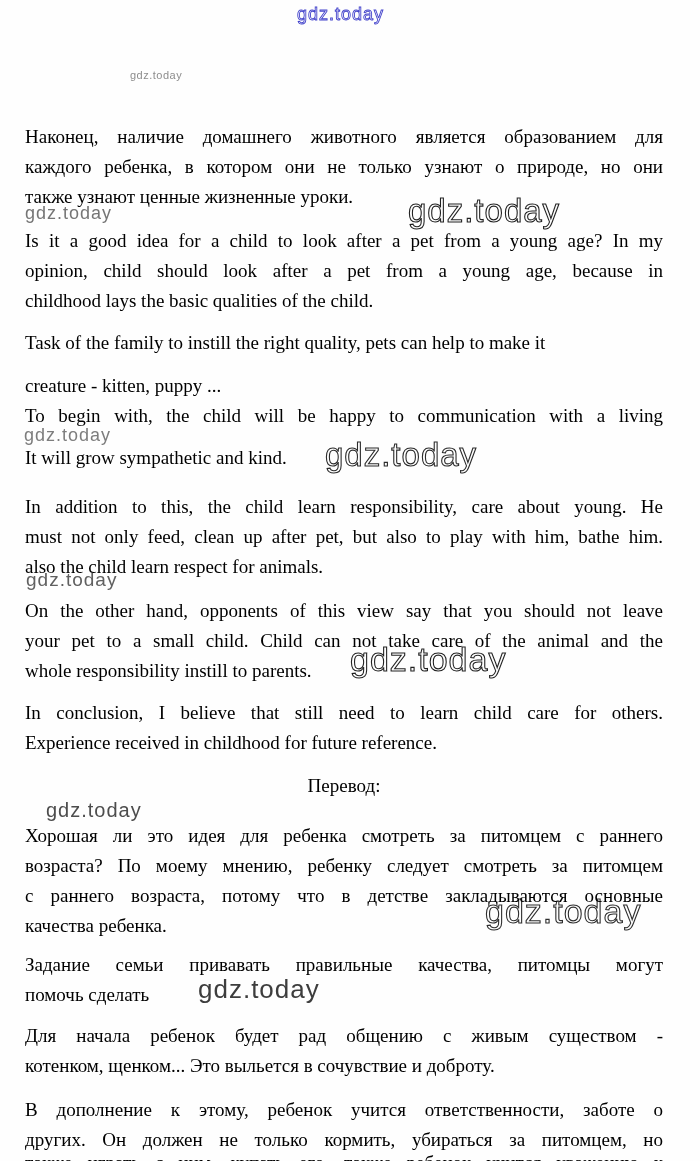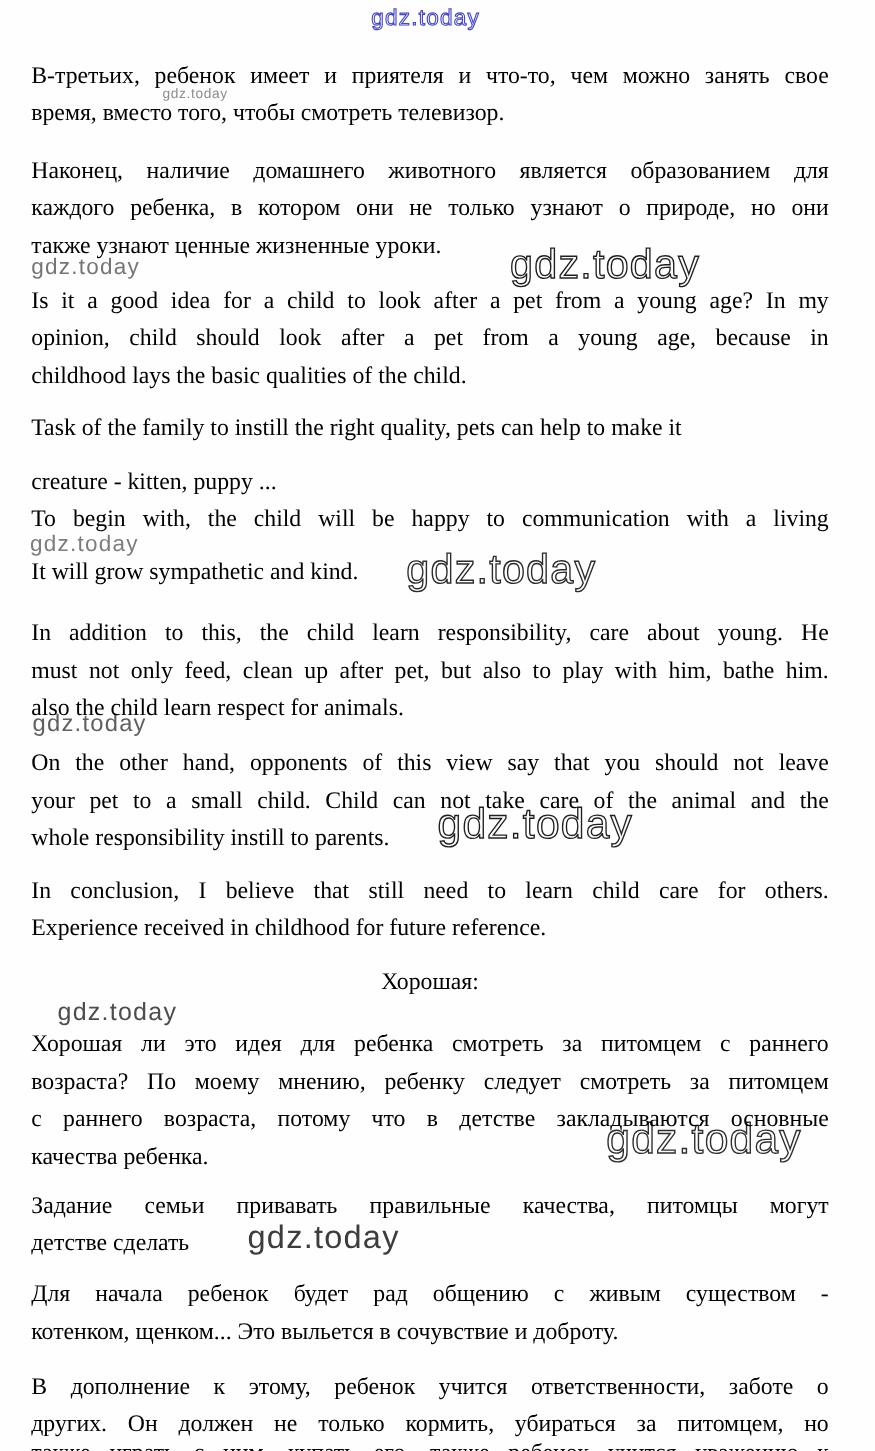--- a/index.html
+++ b/index.html
@@ -50,24 +50,20 @@
   <span class="wm w3">gdz.today</span>
   <span class="wm w4 outline">gdz.today</span>
   <span class="wm w5">gdz.today</span>
   <span class="wm w6 outline">gdz.today</span>
   <span class="wm w7">gdz.today</span>
   <span class="wm w8 outline">gdz.today</span>
   <span class="wm w9">gdz.today</span>
   <span class="wm w10 outline">gdz.today</span>
   <span class="wm w11">gdz.today</span>
 
-  <div class="p p1">
-    <div class="ln j">В-третьих, ребенок имеет и приятеля и что-то, чем можно занять свое</div>
-    <div class="ln">время, вместо того, чтобы смотреть телевизор.</div>
-  </div>
 
   <div class="p p2">
     <div class="ln j">Наконец, наличие домашнего животного является образованием для</div>
     <div class="ln j">каждого ребенка, в котором они не только узнают о природе, но они</div>
     <div class="ln">также узнают ценные жизненные уроки.</div>
   </div>
 
   <div class="p p4">
     <div class="ln">Task of the family to instill the right quality, pets can help to make it</div>
   </div>
@@ -97,32 +93,32 @@
     <div class="ln j">On the other hand, opponents of this view say that you should not leave</div>
     <div class="ln j">your pet to a small child. Child can not take care of the animal and the</div>
     <div class="ln">whole responsibility instill to parents.</div>
   </div>
 
   <div class="p p9">
     <div class="ln j">In conclusion, I believe that still need to learn child care for others.</div>
     <div class="ln">Experience received in childhood for future reference.</div>
   </div>
 
-  <div class="heading hd">Хорошая:</div>
+  <div class="heading hd">Перевод:</div>
 
   <div class="p p10">
     <div class="ln j">Хорошая ли это идея для ребенка смотреть за питомцем с раннего</div>
     <div class="ln j">возраста? По моему мнению, ребенку следует смотреть за питомцем</div>
     <div class="ln j">с раннего возраста, потому что в детстве закладываются основные</div>
     <div class="ln">качества ребенка.</div>
   </div>
 
   <div class="p p11">
     <div class="ln j">Задание семьи привавать правильные качества, питомцы могут</div>
-    <div class="ln">детстве сделать</div>
+    <div class="ln">помочь сделать</div>
   </div>
 
   <div class="p p12">
     <div class="ln j">Для начала ребенок будет рад общению с живым существом -</div>
     <div class="ln">котенком, щенком... Это выльется в сочувствие и доброту.</div>
   </div>
 
   <div class="p p13">
     <div class="ln j">В дополнение к этому, ребенок учится ответственности, заботе о</div>
     <div class="ln j">других. Он должен не только кормить, убираться за питомцем, но</div>

